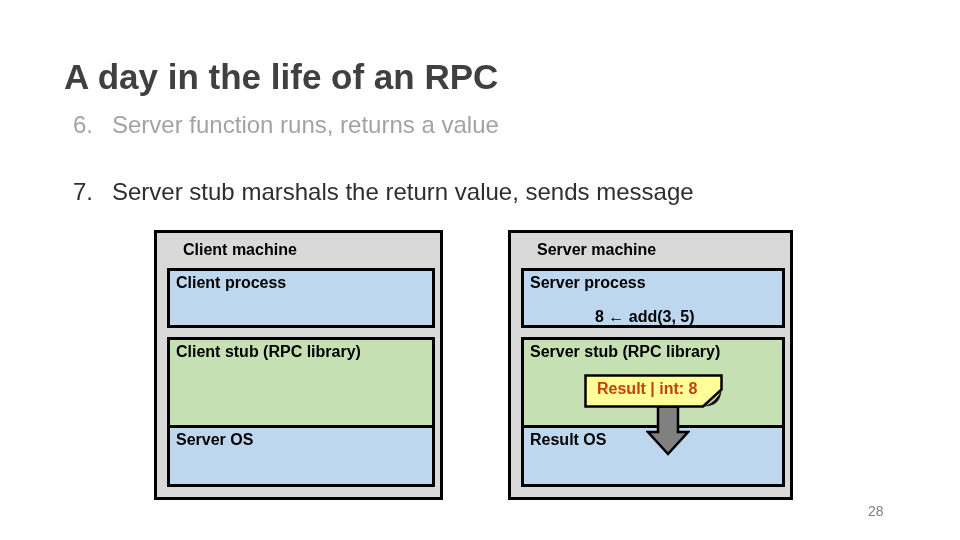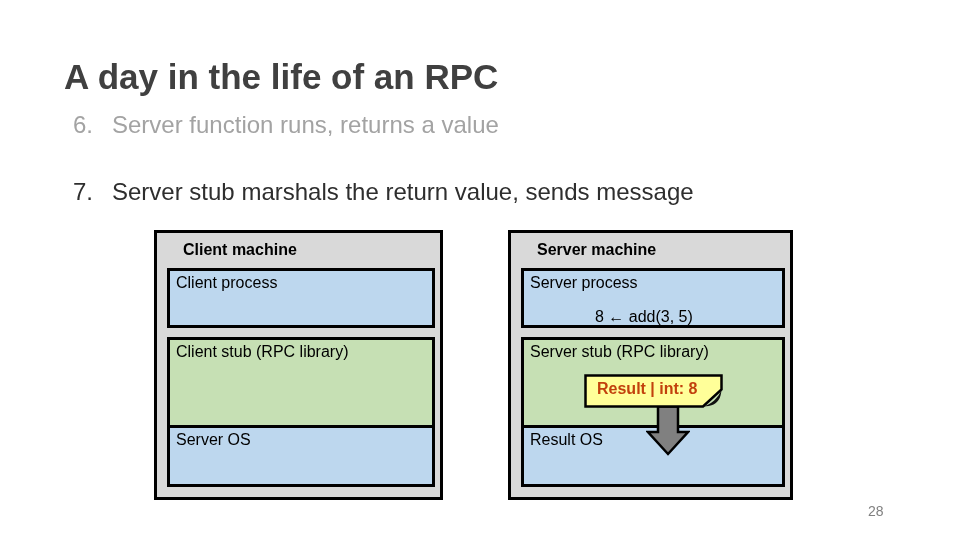--- a/index.html
+++ b/index.html
@@ -47,21 +47,21 @@
     font-size: 16px; font-weight: bold;
     color: #000000;
     white-space: nowrap;
   }
   .inner-box {
     position: absolute;
     left: 10px; right: 5px;
     border: 3px solid var(--border, #000000);
     box-sizing: border-box;
     padding: 3px 0 0 6px;
-    font-size: 16px; font-weight: normal;
+    font-size: 16px; font-weight: bold;
     color: #000000;
     white-space: nowrap;
   }
   .box-process { top: 35px;  height: 60px; background: var(--process-bg, #BDD7EE); }
   .box-stub    { top: 104px; height: 104px; background: var(--stub-bg, #C6E0B4); }
   .box-os      { top: 192px; height: 62px; background: var(--process-bg, #BDD7EE); }
   .code-line { margin-top: 2px; }
   .indent-client { padding-left: 80px; }
   .indent-server { padding-left: 65px; margin-top: 16px; }
 

